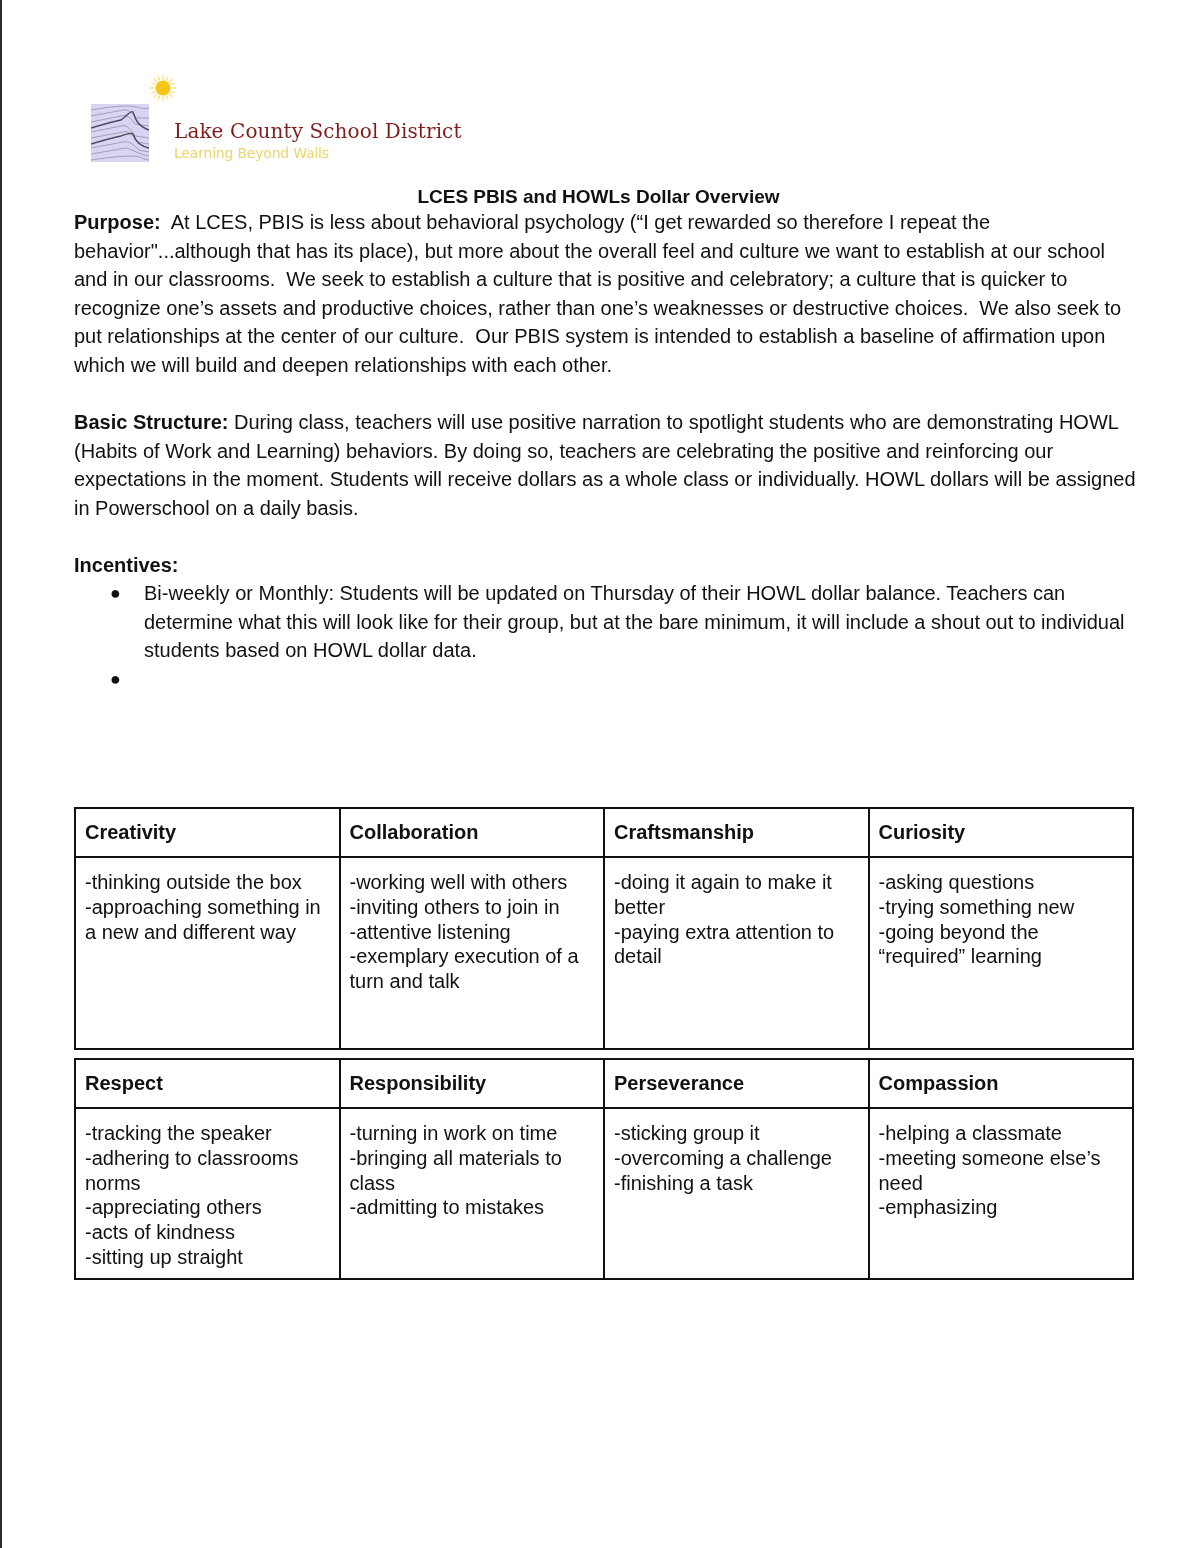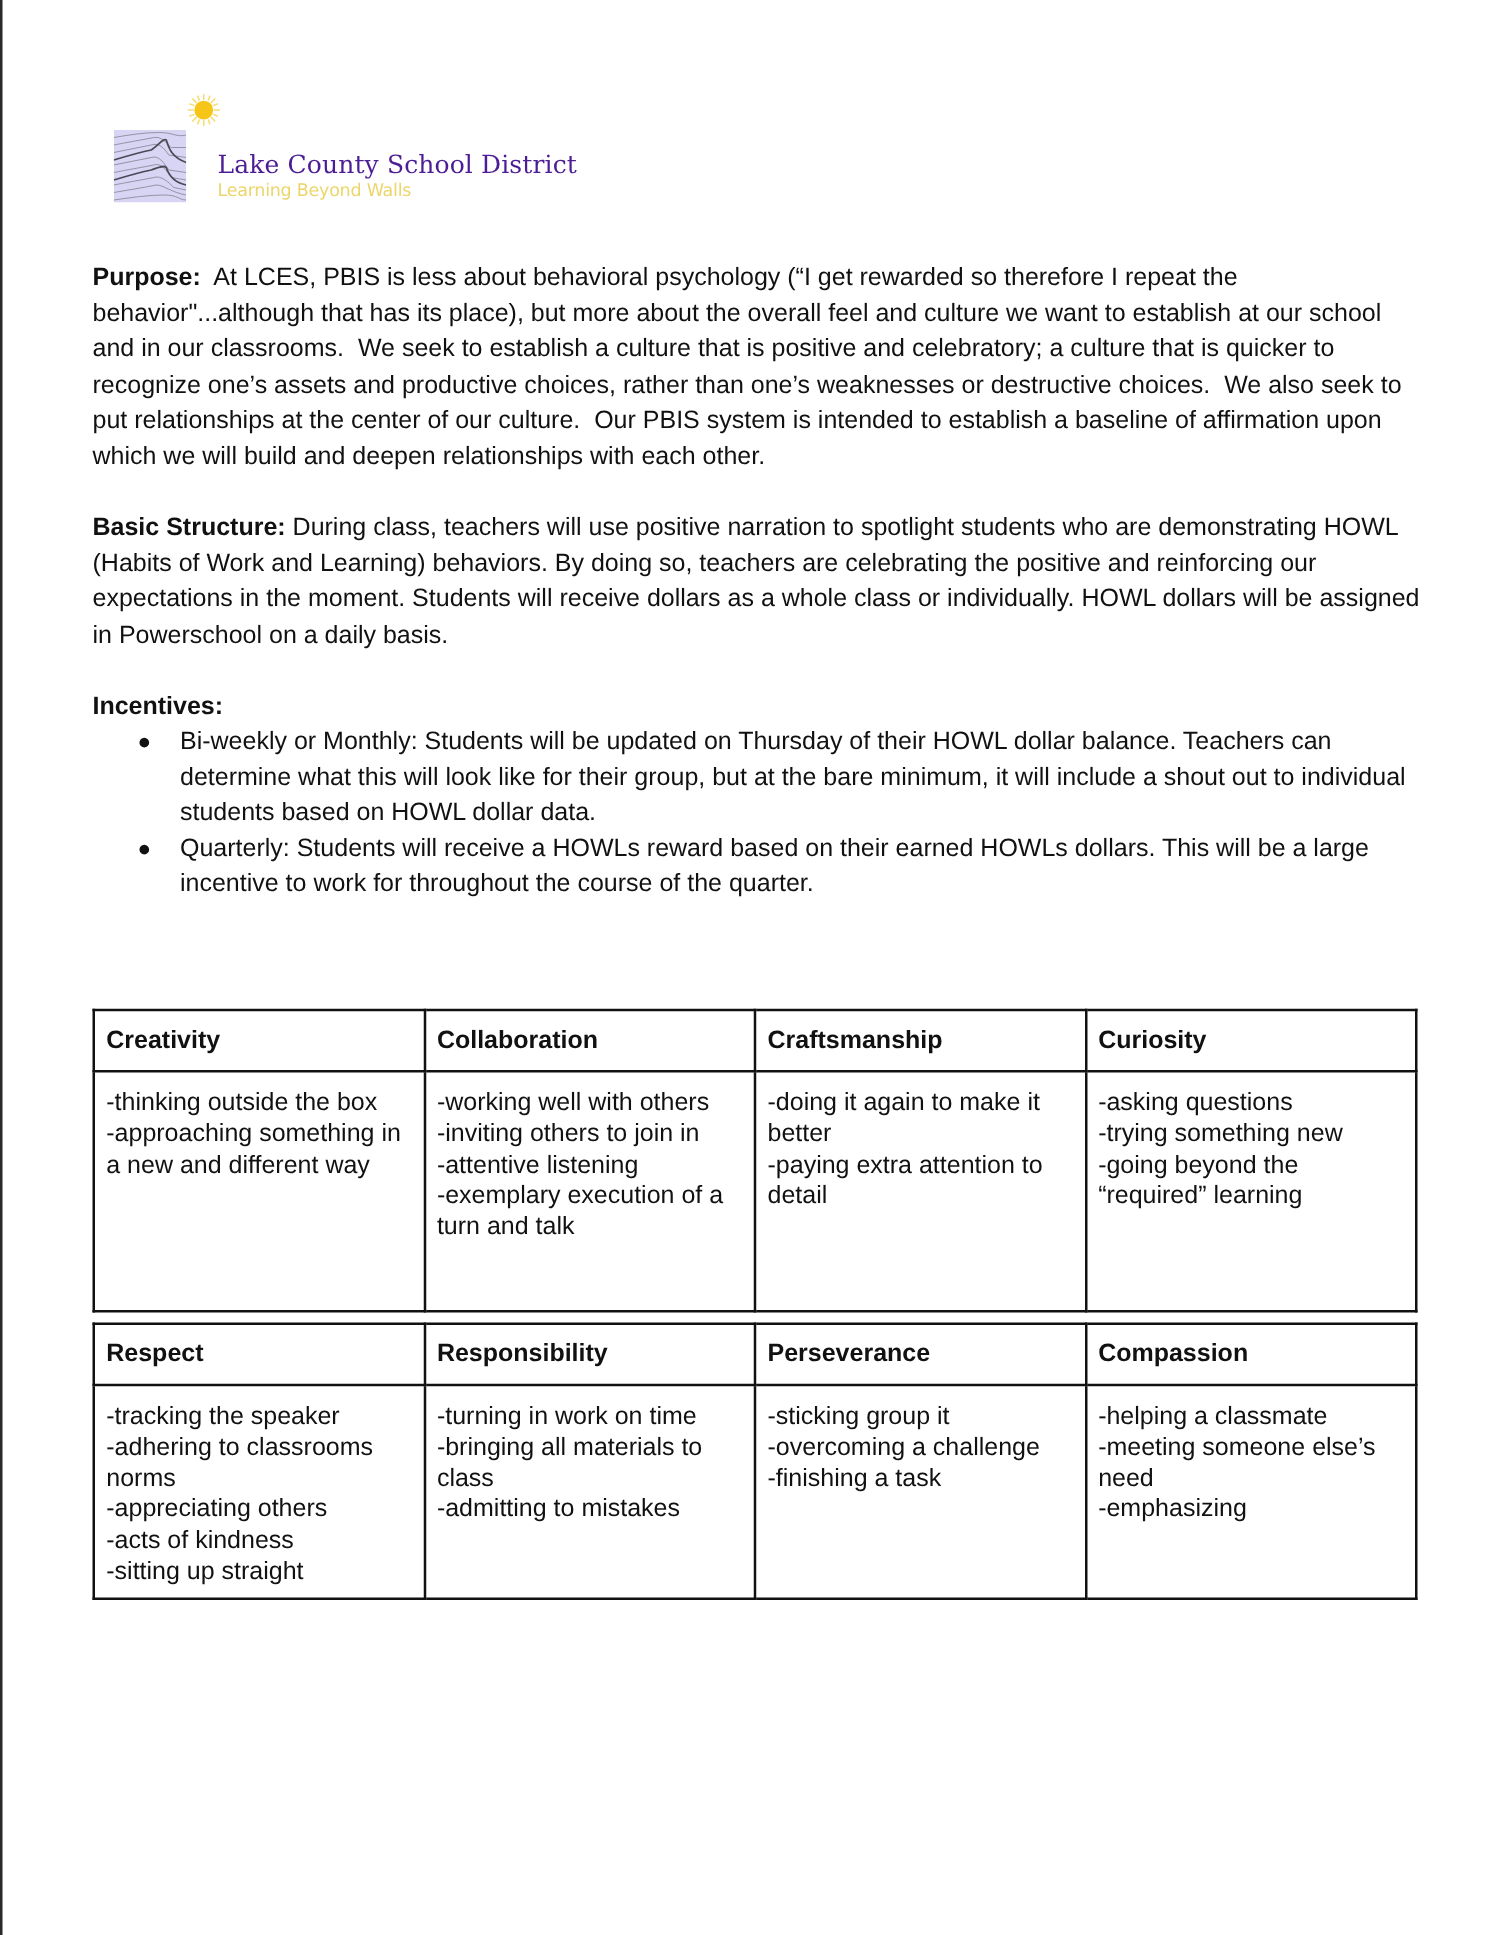--- a/index.html
+++ b/index.html
@@ -11,21 +11,21 @@
     border-left: 2px solid #2a2a2a;
   }
   .page { position: absolute; left: 0; top: 0; width: 1193px; height: 1548px; }
 
   
   .logo { position: absolute; left: 88px; top: 72px; width: 400px; height: 95px; }
   .logo-sun { position: absolute; left: 60px; top: 3px; width: 26px; height: 26px; }
   .logo-mark { position: absolute; left: 1px; top: 32px; width: 58px; height: 58px; }
   .logo-title {
     position: absolute; left: 84px; top: 47px;
-    font-family: "DejaVu Serif", serif; font-size: 20px; color: #4c1d95; letter-spacing: 0.1px;
+    font-family: "DejaVu Serif", serif; font-size: 20px; color: #7f1d1d; letter-spacing: 0.1px;
     white-space: nowrap;
   }
   .logo-tagline {
     position: absolute; left: 84px; top: 73px;
     font-family: "DejaVu Sans", sans-serif; font-size: 14px; color: #ecd56a;
     white-space: nowrap; letter-spacing: -0.2px;
   }
 
   .doc-title {
     position: absolute; left: 0; width: 1193px; top: 186px;
@@ -101,34 +101,34 @@
       </g>
       <g fill="none" stroke="#4a4a55" stroke-width="1.4">
         <path d="M0 24 C10 21 20 18 30 16 C36 12 40 6 42 8 C44 14 46 22 58 26"></path>
         <path d="M0 40 C10 37 20 34 30 32 C36 30 40 28 42 30 C44 36 48 42 58 44"></path>
       </g>
     </svg>
     <div class="logo-title">Lake County School District</div>
     <div class="logo-tagline">Learning Beyond Walls</div>
   </div>
 
+  <div class="doc-title">LCES PBIS and HOWLs Dollar Overview</div>
 
   <p class="para purpose"><b>Purpose:</b><span style="white-space: pre-wrap;">  At LCES, PBIS is less about behavioral psychology (“I get rewarded so therefore I repeat the behavior"...although that has its place), but more about the overall feel and culture we want to establish at our school and in our classrooms.  We seek to establish a culture that is positive and celebratory; a culture that is quicker to recognize one’s assets and productive choices, rather than one’s weaknesses or destructive choices.  We also seek to put relationships at the center of our culture.  Our PBIS system is intended to establish a baseline of affirmation upon which we will build and deepen relationships with each other.</span></p>
 
   <p class="para structure"><b>Basic Structure:</b><span> During class, teachers will use positive narration to spotlight students who are demonstrating HOWL (Habits of Work and Learning) behaviors. By doing so, teachers are celebrating the positive and reinforcing our expectations in the moment. Students will receive dollars as a whole class or individually. HOWL dollars will be assigned in Powerschool on a daily basis.</span></p>
 
   <div class="incent-head">Incentives:</div>
   <ul class="incent-list">
     <li>
       <span class="bullet">●</span>
       <span>Bi-weekly or Monthly: Students will be updated on Thursday of their HOWL dollar balance. Teachers can determine what this will look like for their group, but at the bare minimum, it will include a shout out to individual students based on HOWL dollar data.</span>
     </li>
     <li>
       <span class="bullet">●</span>
-      <span>Quarterly: Students will receive a HOWLs reward based on their earned HOWLs dollars. This will be a large incentive to work for throughout the course of the quarter.</span>
     </li>
   </ul>
 
 
   <table class="howl t1">
     <thead>
       <tr>
         <th>Creativity</th>
         <th>Collaboration</th>
         <th>Craftsmanship</th>

